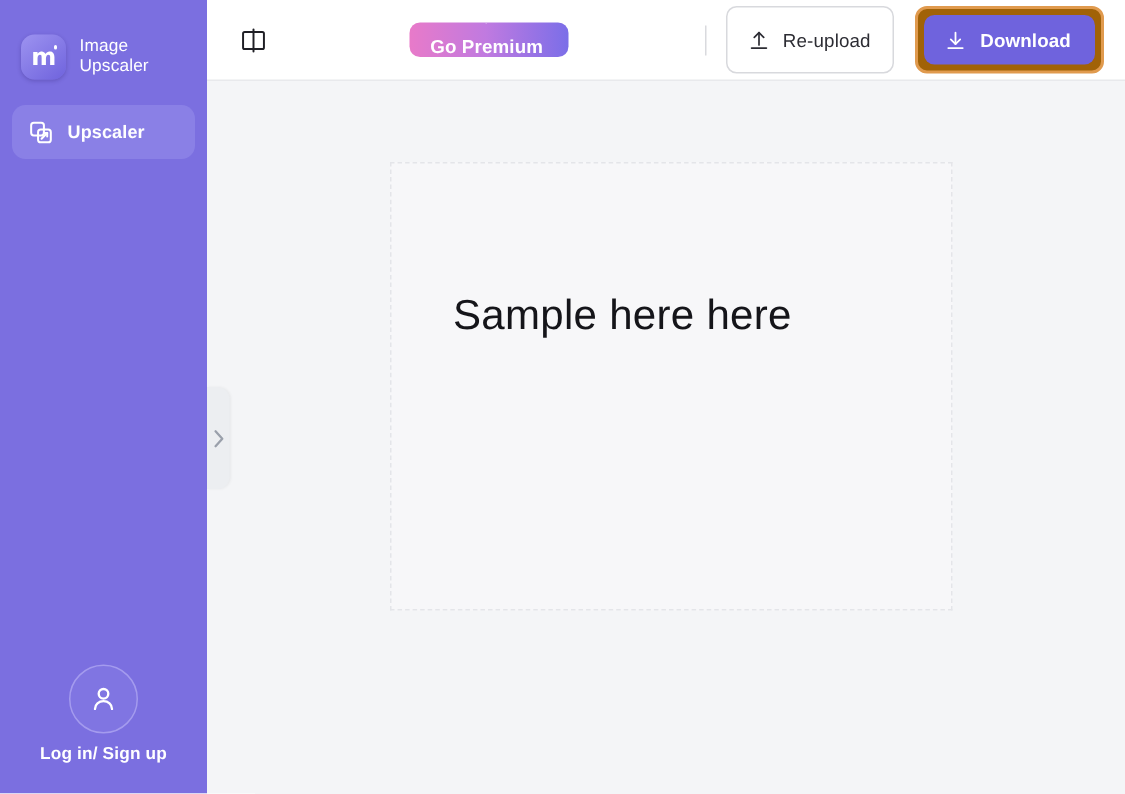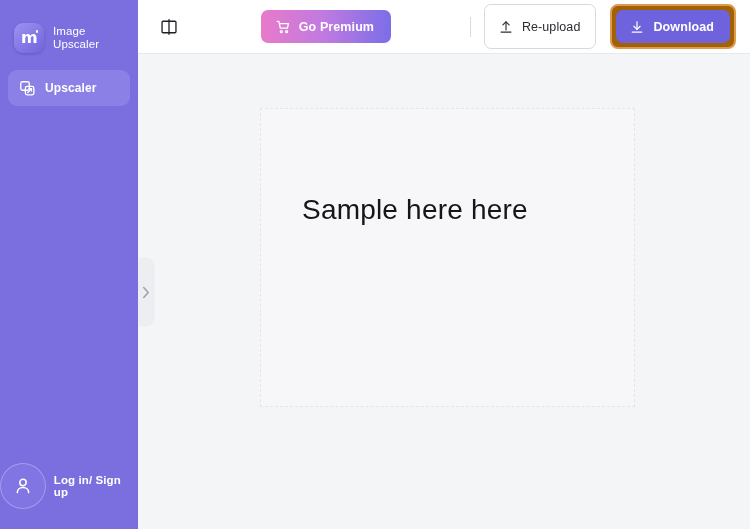--- a/index.html
+++ b/index.html
@@ -98,21 +98,21 @@
     color: #ffffff;
     letter-spacing: .1px;
   }
   .nav-icon { width: 17px; height: 17px; flex: 0 0 17px; display:block; }
 
   .sidebar-spacer { flex: 1 1 auto; }
 
   .user-block {
     padding: 0 0 20px 0;
     display: flex;
-    flex-direction: row;
+    flex-direction: column;
     align-items: center;
     gap: 8px;
     cursor: pointer;
   }
   .avatar {
     width: 46px;
     height: 46px;
     border-radius: 50%;
     background: #8075e2;
     border: 1.5px solid #a49bee;
@@ -179,33 +179,34 @@
     flex: 1 1 auto;
     display: flex;
     justify-content: center;
     align-items: center;
   }
 
   .btn-premium {
     display: flex;
     align-items: center;
     gap: 8px;
-    height: 33px;
+    height: 23px;
     padding: 0 17px 0 14px;
     border-radius: 7px;
     border: none;
     cursor: pointer;
     background: linear-gradient(90deg, #e islands 0%, #7b6ee8 100%);
     background: linear-gradient(90deg, #e87ac9 0%, #c07ae0 48%, #7b6ee8 100%);
     color: #ffffff;
     font-family: "Liberation Sans", sans-serif;
     font-size: 12.5px;
     font-weight: 700;
     letter-spacing: .1px;
     white-space: nowrap;
+    flex-direction: column;
   }
 
   .topbar-right {
     display: flex;
     align-items: center;
     gap: 0;
     flex: 0 0 auto;
   }
 
   .divider {

